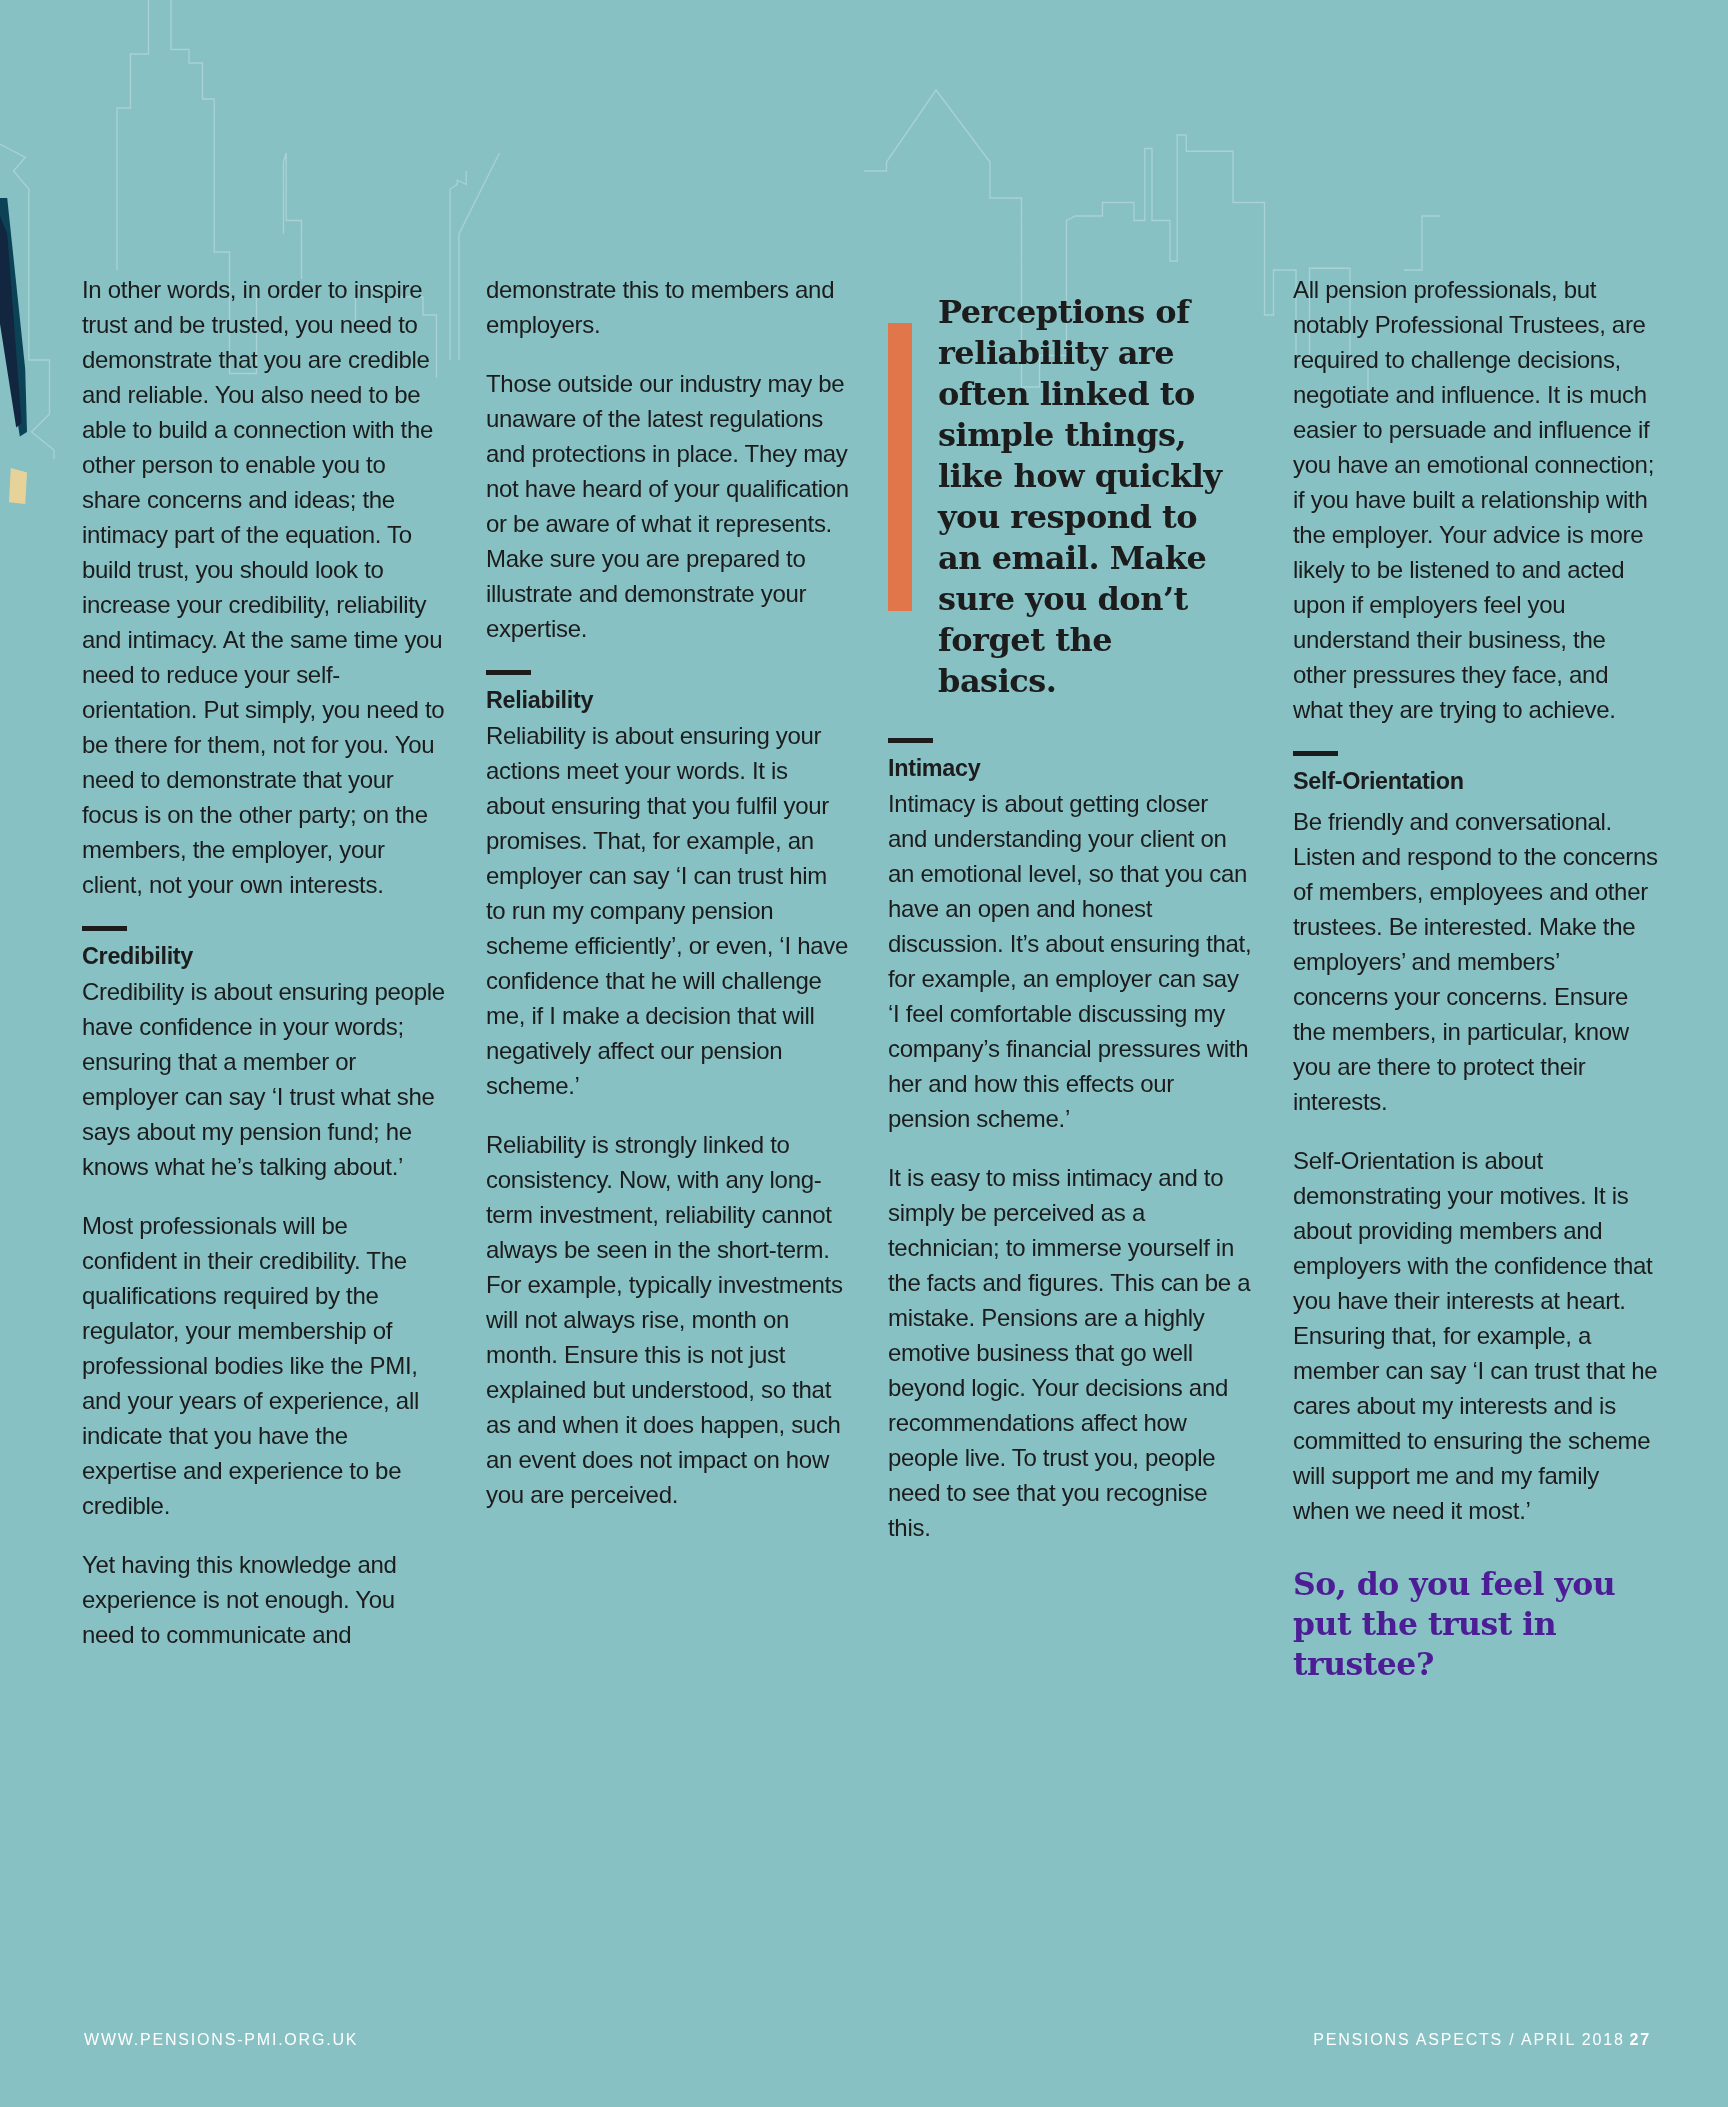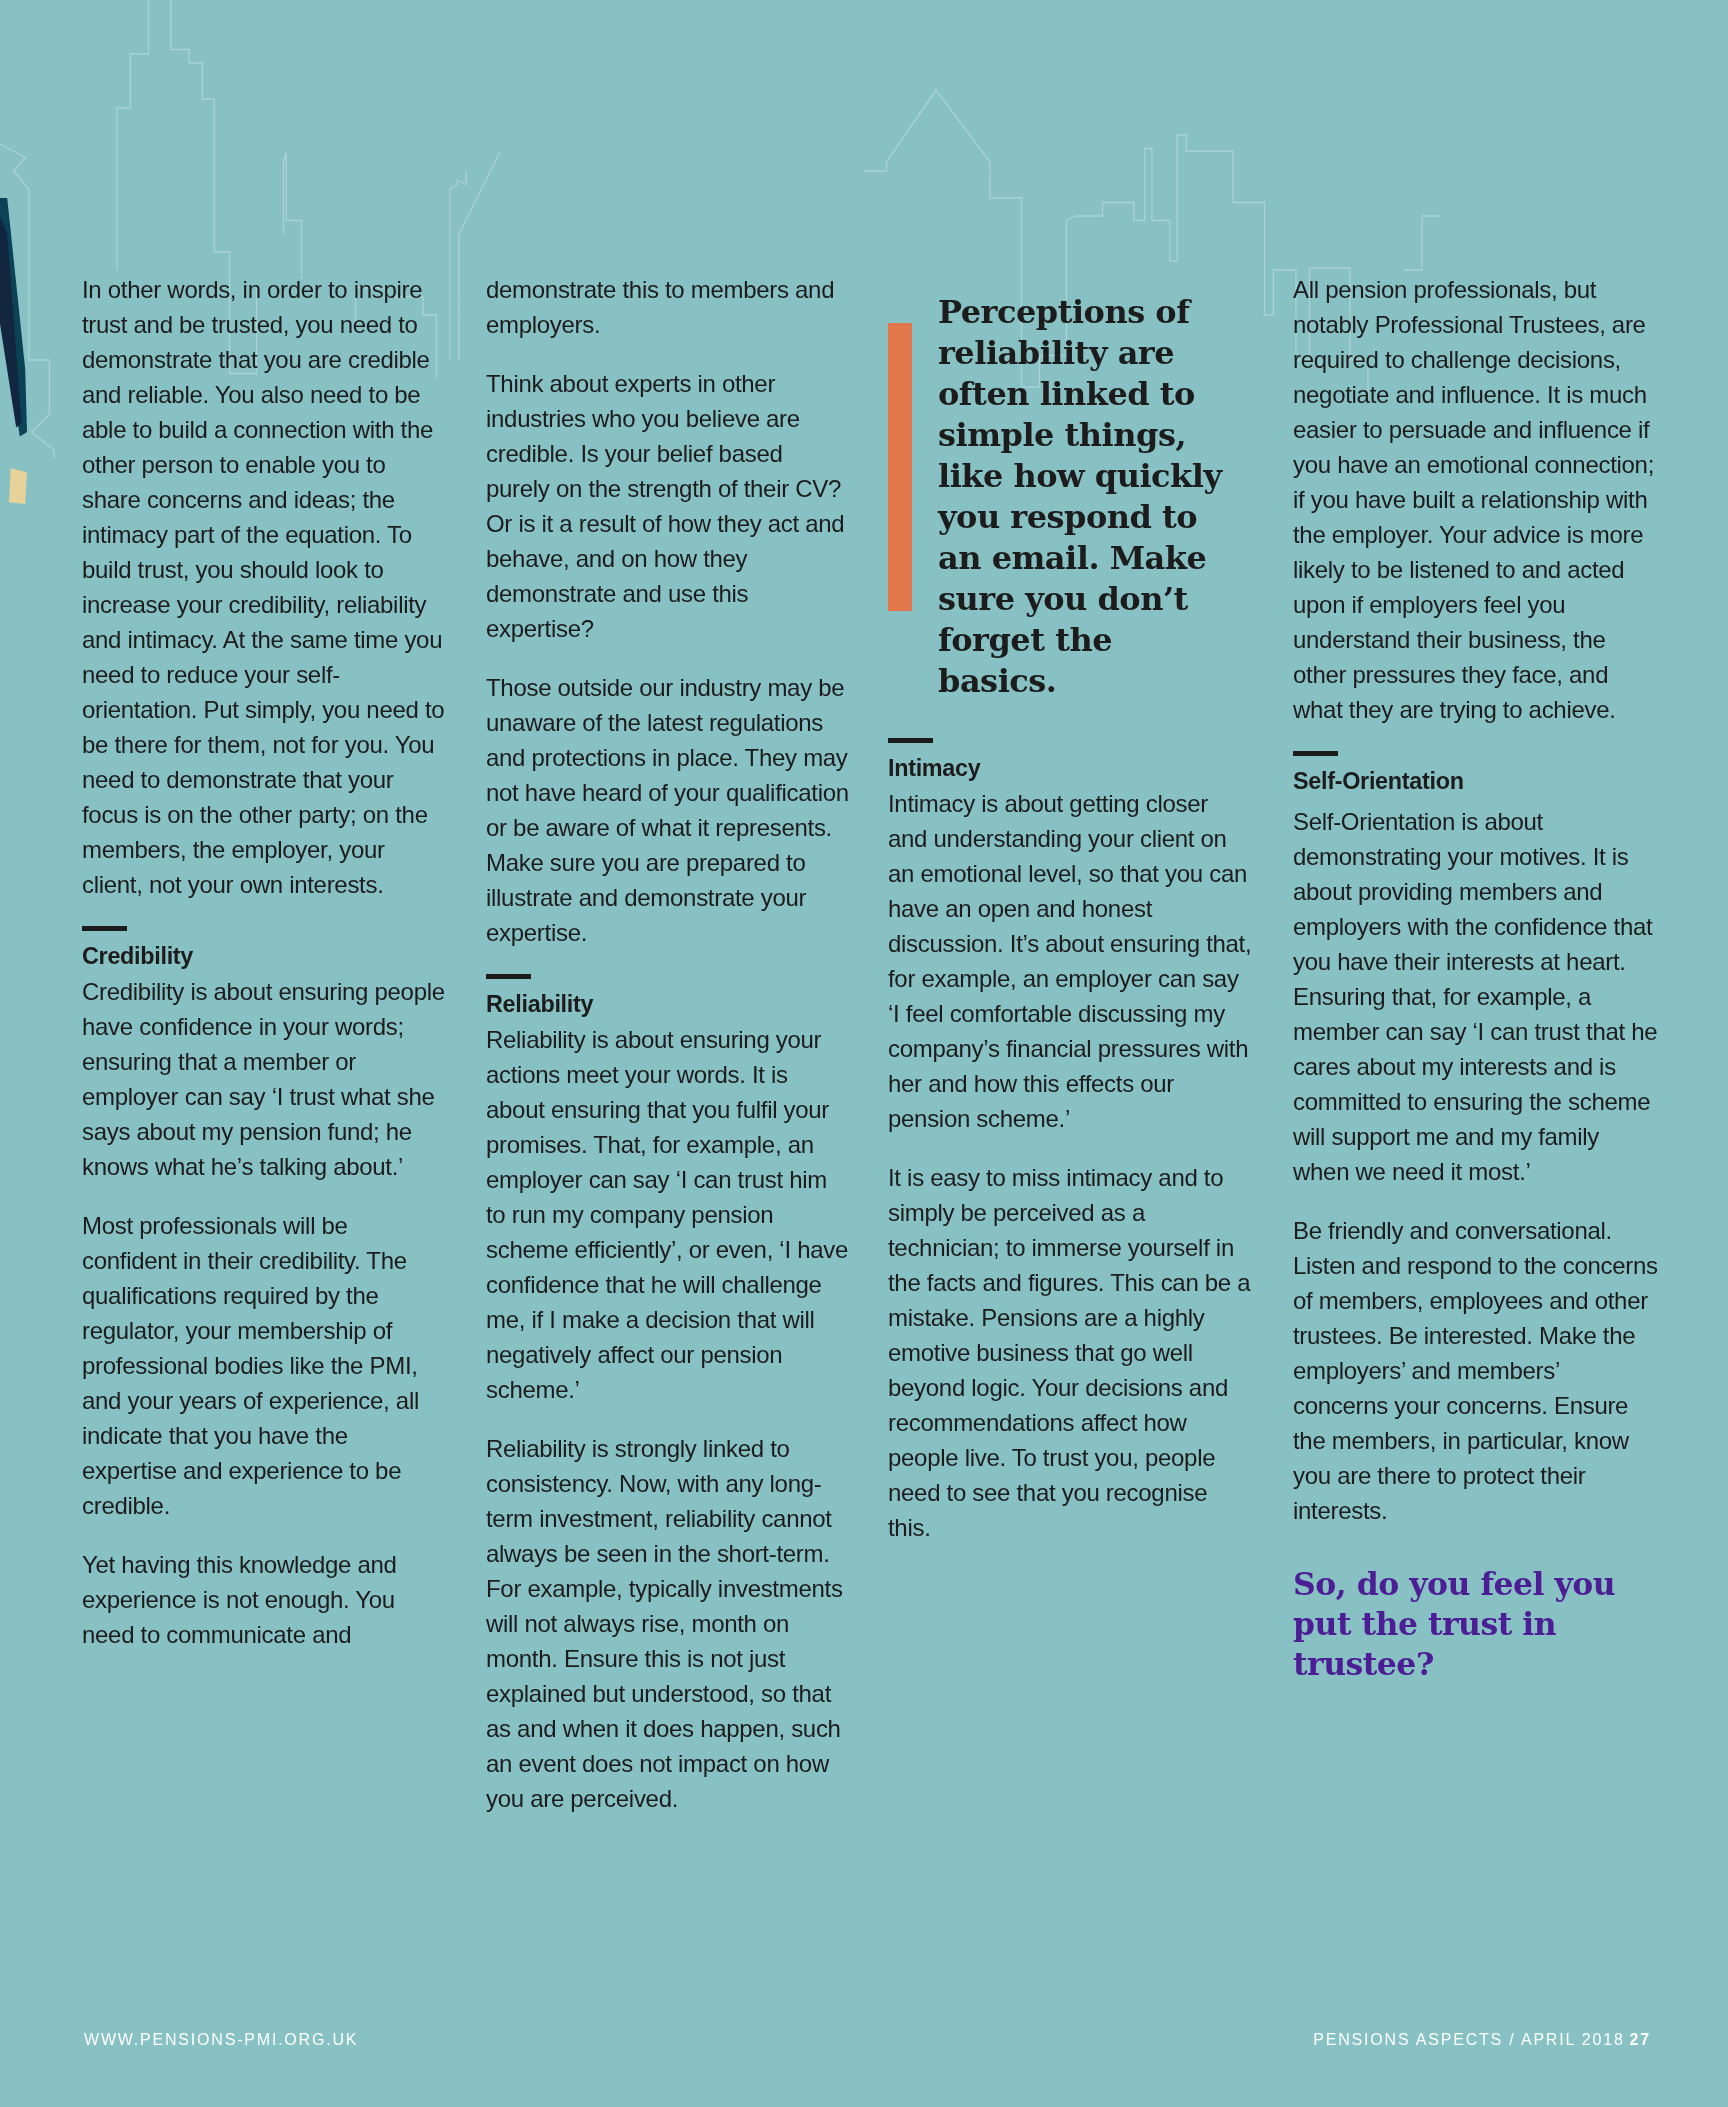--- a/index.html
+++ b/index.html
@@ -57,21 +57,20 @@
   <p>In other words, in order to inspire trust and be trusted, you need to demonstrate that you are credible and reliable. You also need to be able to build a connection with the other person to enable you to share concerns and ideas; the intimacy part of the equation. To build trust, you should look to increase your credibility, reliability and intimacy. At the same time you need to reduce your self-orientation. Put simply, you need to be there for them, not for you. You need to demonstrate that your focus is on the other party; on the members, the employer, your client, not your own interests.</p>
   <div class="rule"></div>
   <h3 class="heading">Credibility</h3>
   <p>Credibility is about ensuring people have confidence in your words; ensuring that a member or employer can say ‘I trust what she says about my pension fund; he knows what he’s talking about.’</p>
   <p>Most professionals will be confident in their credibility. The qualifications required by the regulator, your membership of professional bodies like the PMI, and your years of experience, all indicate that you have the expertise and experience to be credible.</p>
   <p>Yet having this knowledge and experience is not enough. You need to communicate and</p>
 </div>
 
 <div class="col col2">
   <p>demonstrate this to members and employers.</p>
-  <p>Think about experts in other industries who you believe are credible. Is your belief based purely on the strength of their CV? Or is it a result of how they act and behave, and on how they demonstrate and use this expertise?</p>
   <p>Those outside our industry may be unaware of the latest regulations and protections in place. They may not have heard of your qualification or be aware of what it represents. Make sure you are prepared to illustrate and demonstrate your expertise.</p>
   <div class="rule"></div>
   <h3 class="heading">Reliability</h3>
   <p>Reliability is about ensuring your actions meet your words. It is about ensuring that you fulfil your promises. That, for example, an employer can say ‘I can trust him to run my company pension scheme efficiently’, or even, ‘I have confidence that he will challenge me, if I make a decision that will negatively affect our pension scheme.’</p>
   <p>Reliability is strongly linked to consistency. Now, with any long-term investment, reliability cannot always be seen in the short-term. For example, typically investments will not always rise, month on month. Ensure this is not just explained but understood, so that as and when it does happen, such an event does not impact on how you are perceived.</p>
 </div>
 
 <div class="col col3">
   <div class="pull">
     <div class="pull-bar"></div>
@@ -80,22 +79,22 @@
   <div class="rule"></div>
   <h3 class="heading">Intimacy</h3>
   <p>Intimacy is about getting closer and understanding your client on an emotional level, so that you can have an open and honest discussion. It’s about ensuring that, for example, an employer can say ‘I feel comfortable discussing my company’s financial pressures with her and how this effects our pension scheme.’</p>
   <p>It is easy to miss intimacy and to simply be perceived as a technician; to immerse yourself in the facts and figures. This can be a mistake. Pensions are a highly emotive business that go well beyond logic. Your decisions and recommendations affect how people live. To trust you, people need to see that you recognise this.</p>
 </div>
 
 <div class="col col4">
   <p>All pension professionals, but notably Professional Trustees, are required to challenge decisions, negotiate and influence. It is much easier to persuade and influence if you have an emotional connection; if you have built a relationship with the employer. Your advice is more likely to be listened to and acted upon if employers feel you understand their business, the other pressures they face, and what they are trying to achieve.</p>
   <div class="rule"></div>
   <h3 class="heading" style="margin-bottom:5.4px;">Self-Orientation</h3>
+  <p>Be friendly and conversational. Listen and respond to the concerns of members, employees and other trustees. Be interested. Make the employers’ and members’ concerns your concerns. Ensure the members, in particular, know you are there to protect their interests.</p>
   <p>Self-Orientation is about demonstrating your motives. It is about providing members and employers with the confidence that you have their interests at heart. Ensuring that, for example, a member can say ‘I can trust that he cares about my interests and is committed to ensuring the scheme will support me and my family when we need it most.’</p>
-  <p>Be friendly and conversational. Listen and respond to the concerns of members, employees and other trustees. Be interested. Make the employers’ and members’ concerns your concerns. Ensure the members, in particular, know you are there to protect their interests.</p>
   <div class="closing">So, do you feel you put the trust in trustee?</div>
 </div>
 
 <div class="footer footer-left">WWW.PENSIONS-PMI.ORG.UK</div>
 <div class="footer footer-right">
   <span class="b">PENSIONS ASPECTS</span><span> / </span><span>APRIL 2018</span><span class="pg">27</span>
 </div>
 
 
 </body></html>

